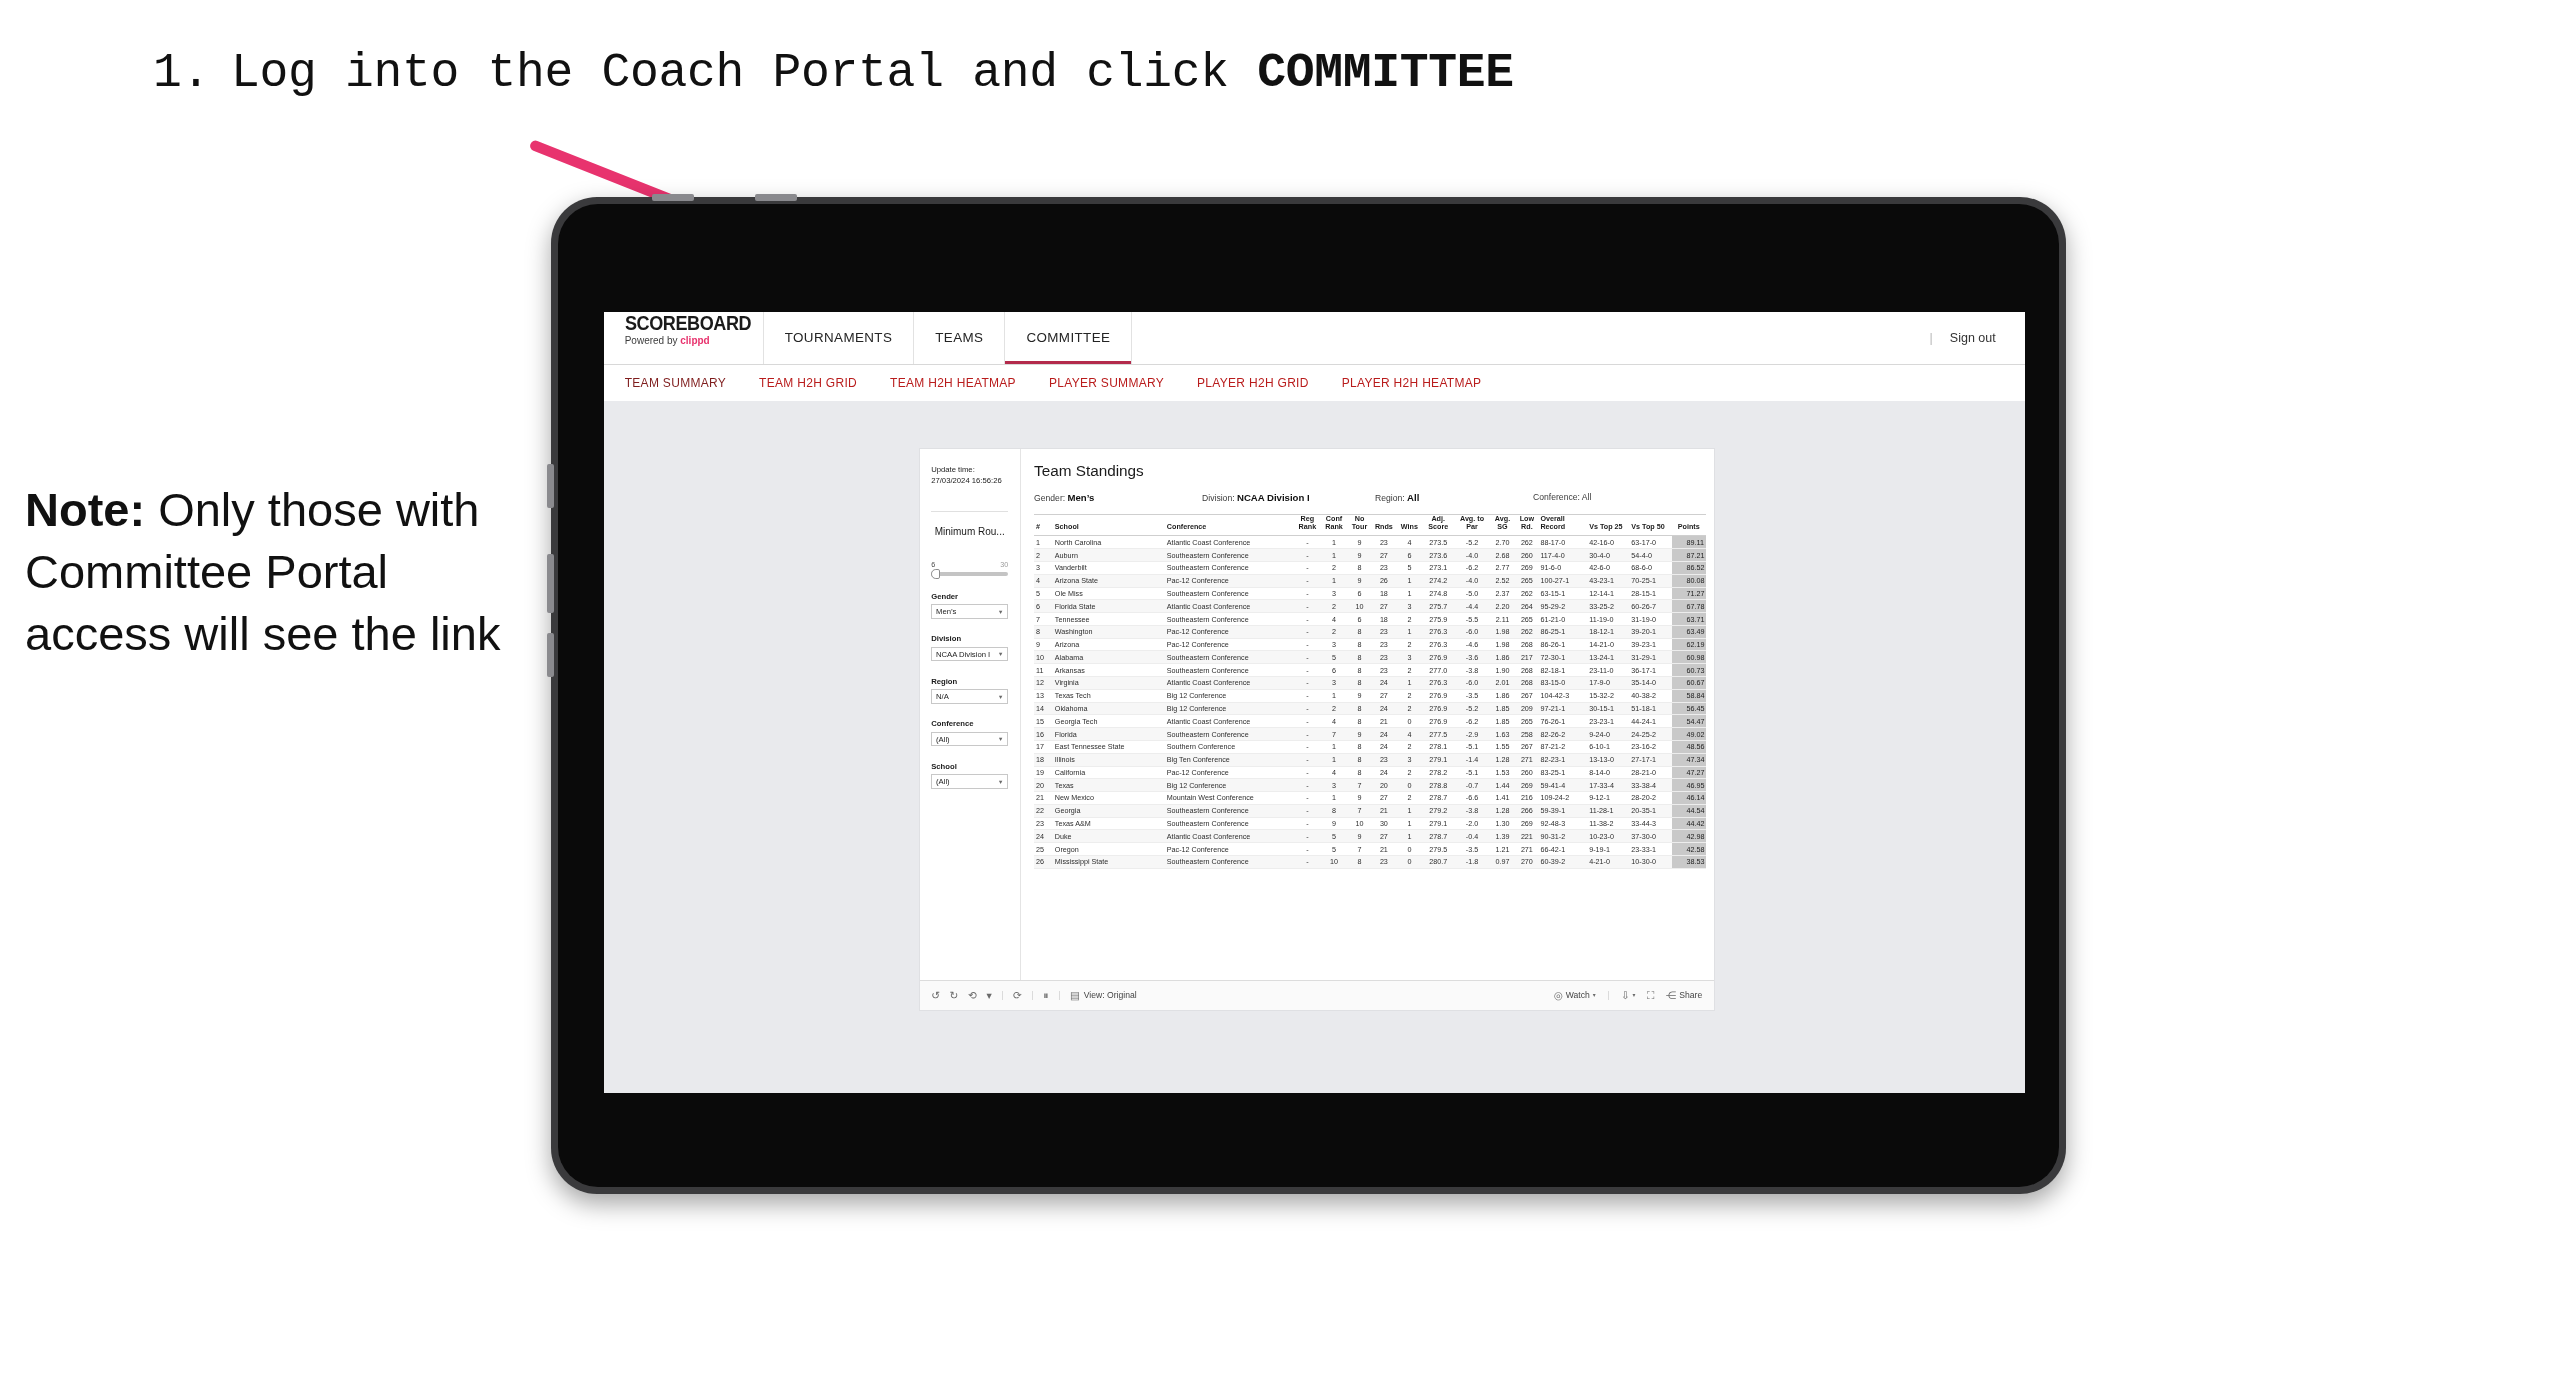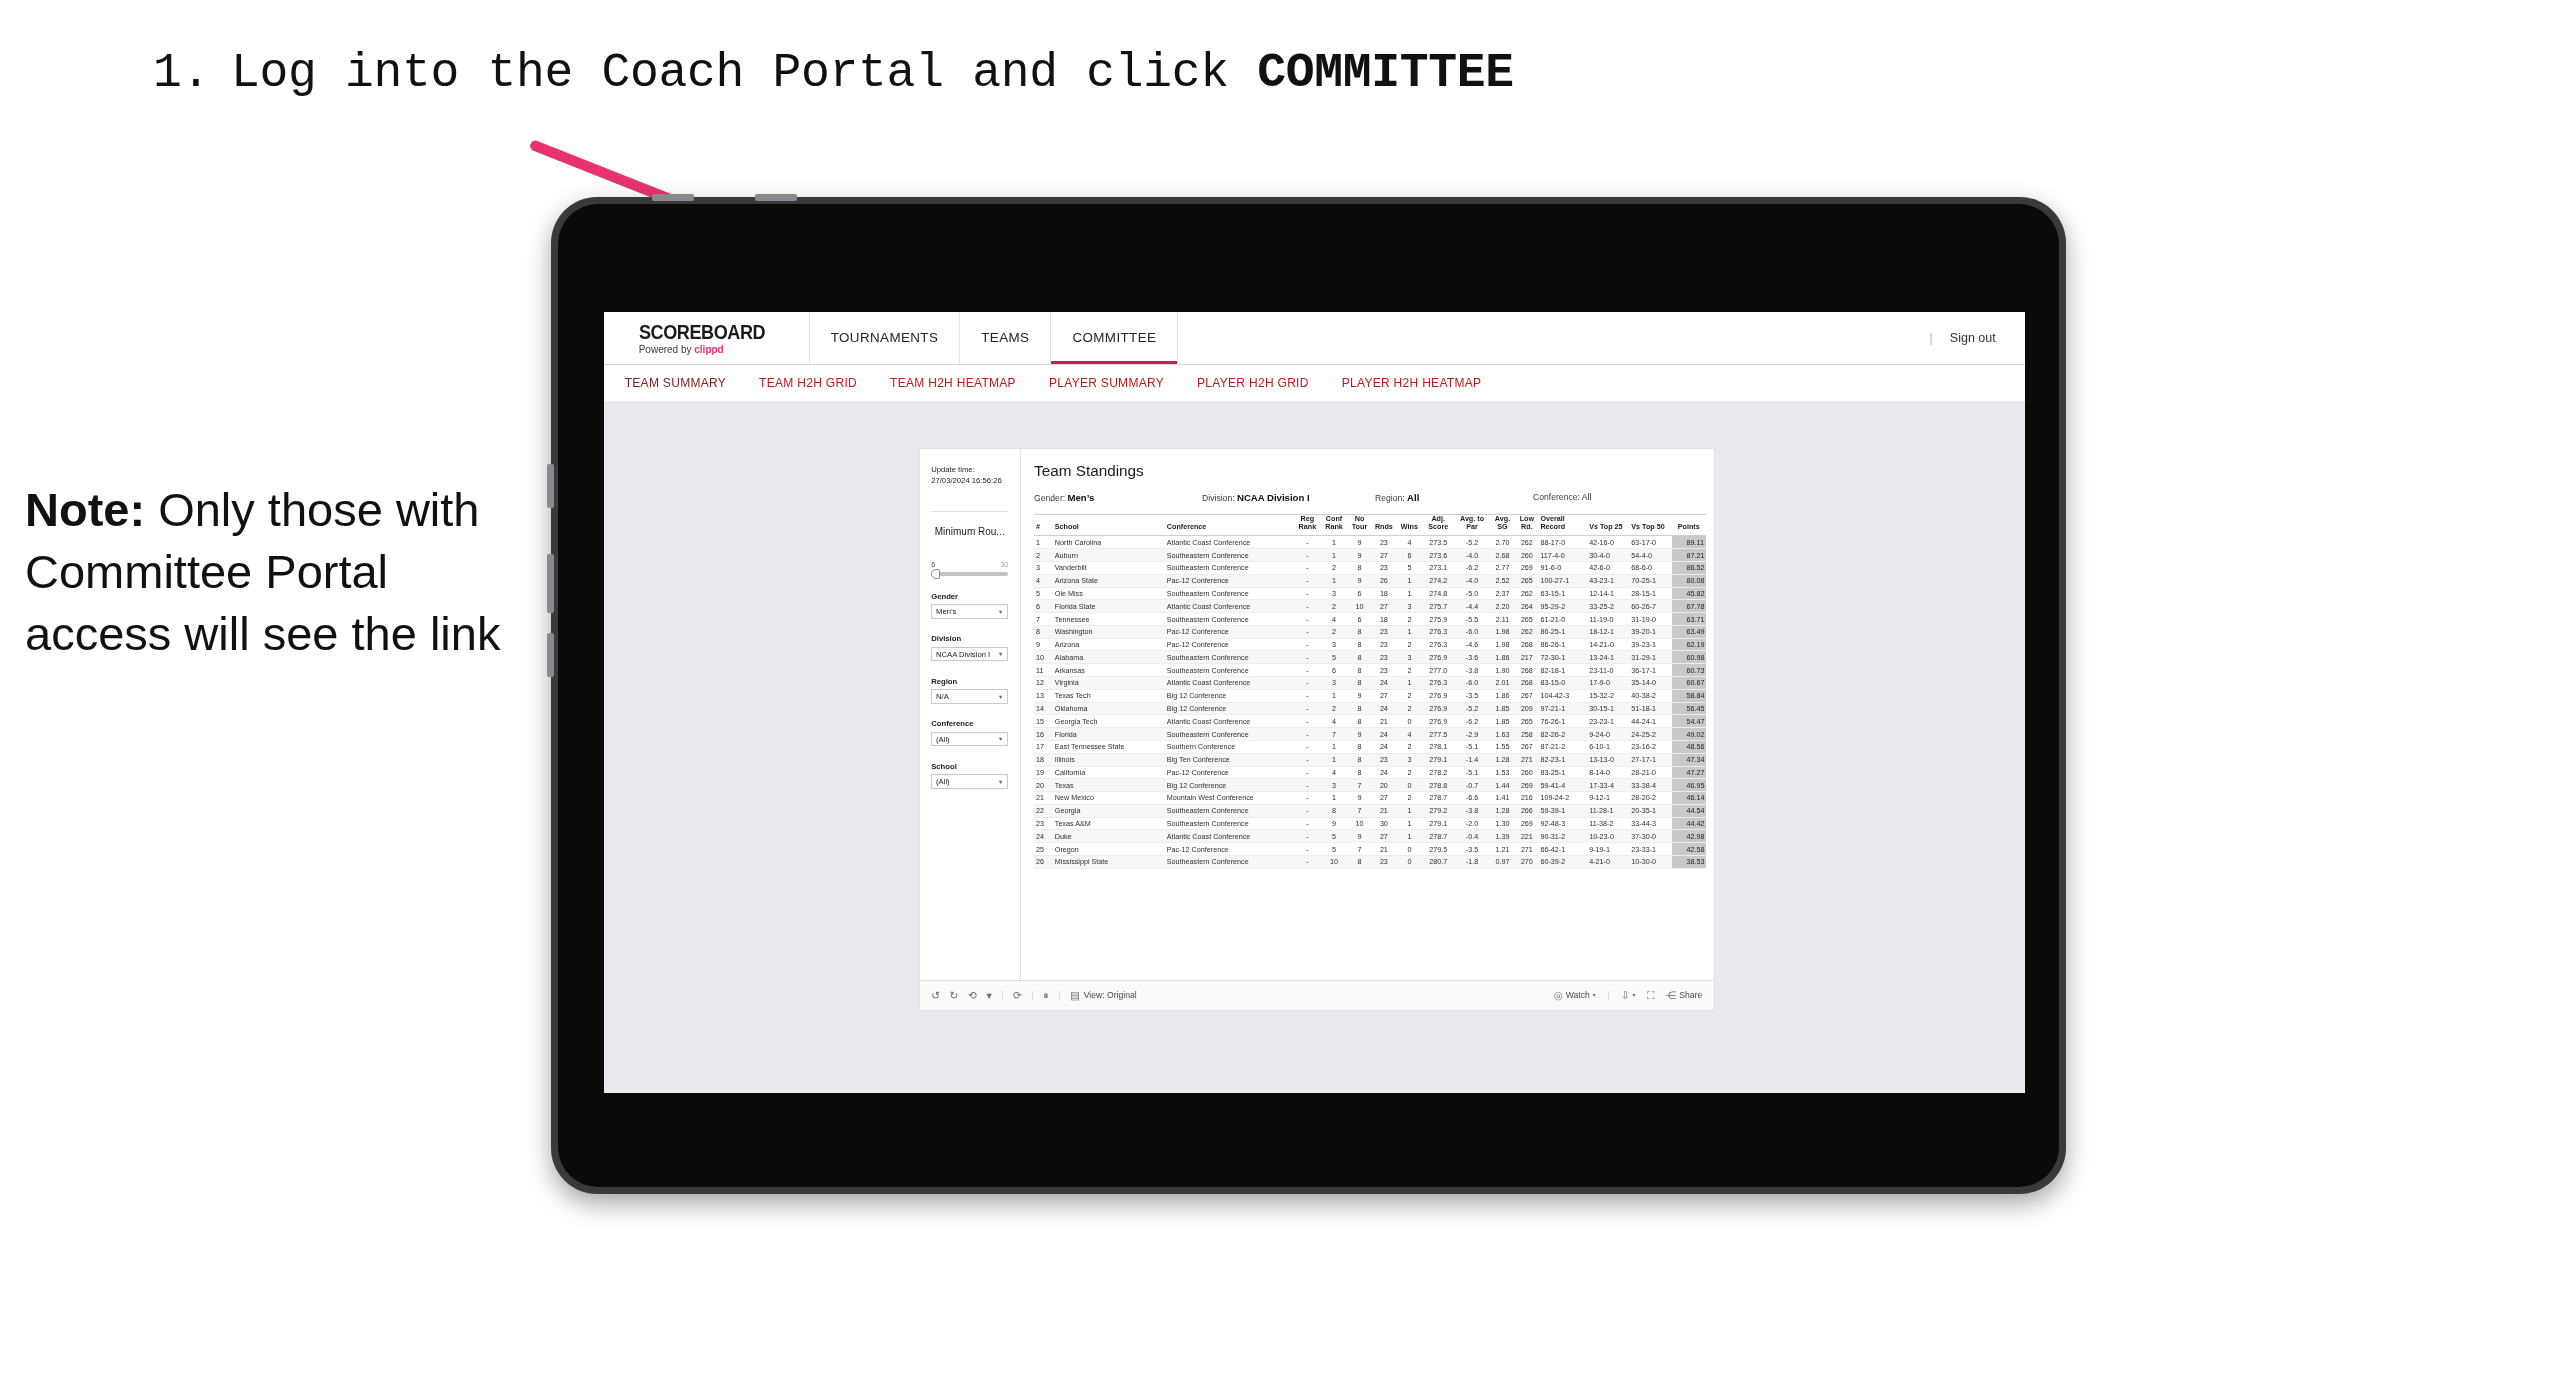--- a/index.html
+++ b/index.html
@@ -52,22 +52,22 @@
     position:absolute;left:46px;top:108px;width:1421px;height:781px;
     background:#e9eaed;overflow:hidden;
   }
 
   
   #top-nav{
     height:52px;background:#ffffff;display:flex;align-items:stretch;
     border-bottom:1px solid #d8d8d8;
   }
   #brand-block{
-    width:206px;display:flex;flex-direction:column;justify-content:center;
-    padding-left:35px;box-sizing:border-box;border-right:1px solid #e2e2e2;
+    width:160px;display:flex;flex-direction:column;justify-content:flex-start;
+    padding-left:21px;box-sizing:border-box;border-right:1px solid #e2e2e2;
   }
   #brand-title{
     font-family:"Liberation Sans Narrow","Liberation Sans",sans-serif;
     font-weight:bold;font-size:21px;letter-spacing:-0.5px;color:#1b1b1b;
     transform:scaleX(.86);transform-origin:left center;line-height:1;
   }
   #brand-sub{font-size:10px;color:#3c3c3c;margin-top:2.9px;line-height:1;}
   #brand-sub .clippd{color:#e8336e;font-weight:bold;}
 
   .nav-tab{
@@ -406,21 +406,21 @@
                       <td class="num">6</td>
                       <td class="num">18</td>
                       <td class="num">1</td>
                       <td class="num">274.8</td>
                       <td class="num">-5.0</td>
                       <td class="num">2.37</td>
                       <td class="num">262</td>
                       <td>63-15-1</td>
                       <td>12-14-1</td>
                       <td>28-15-1</td>
-                      <td class="pts">45.82</td>
+                      <td class="pts">71.27</td>
                     </tr>
                     <tr>
                       <td>6</td>
                       <td>Florida State</td>
                       <td>Atlantic Coast Conference</td>
                       <td class="num">-</td>
                       <td class="num">2</td>
                       <td class="num">10</td>
                       <td class="num">27</td>
                       <td class="num">3</td>

